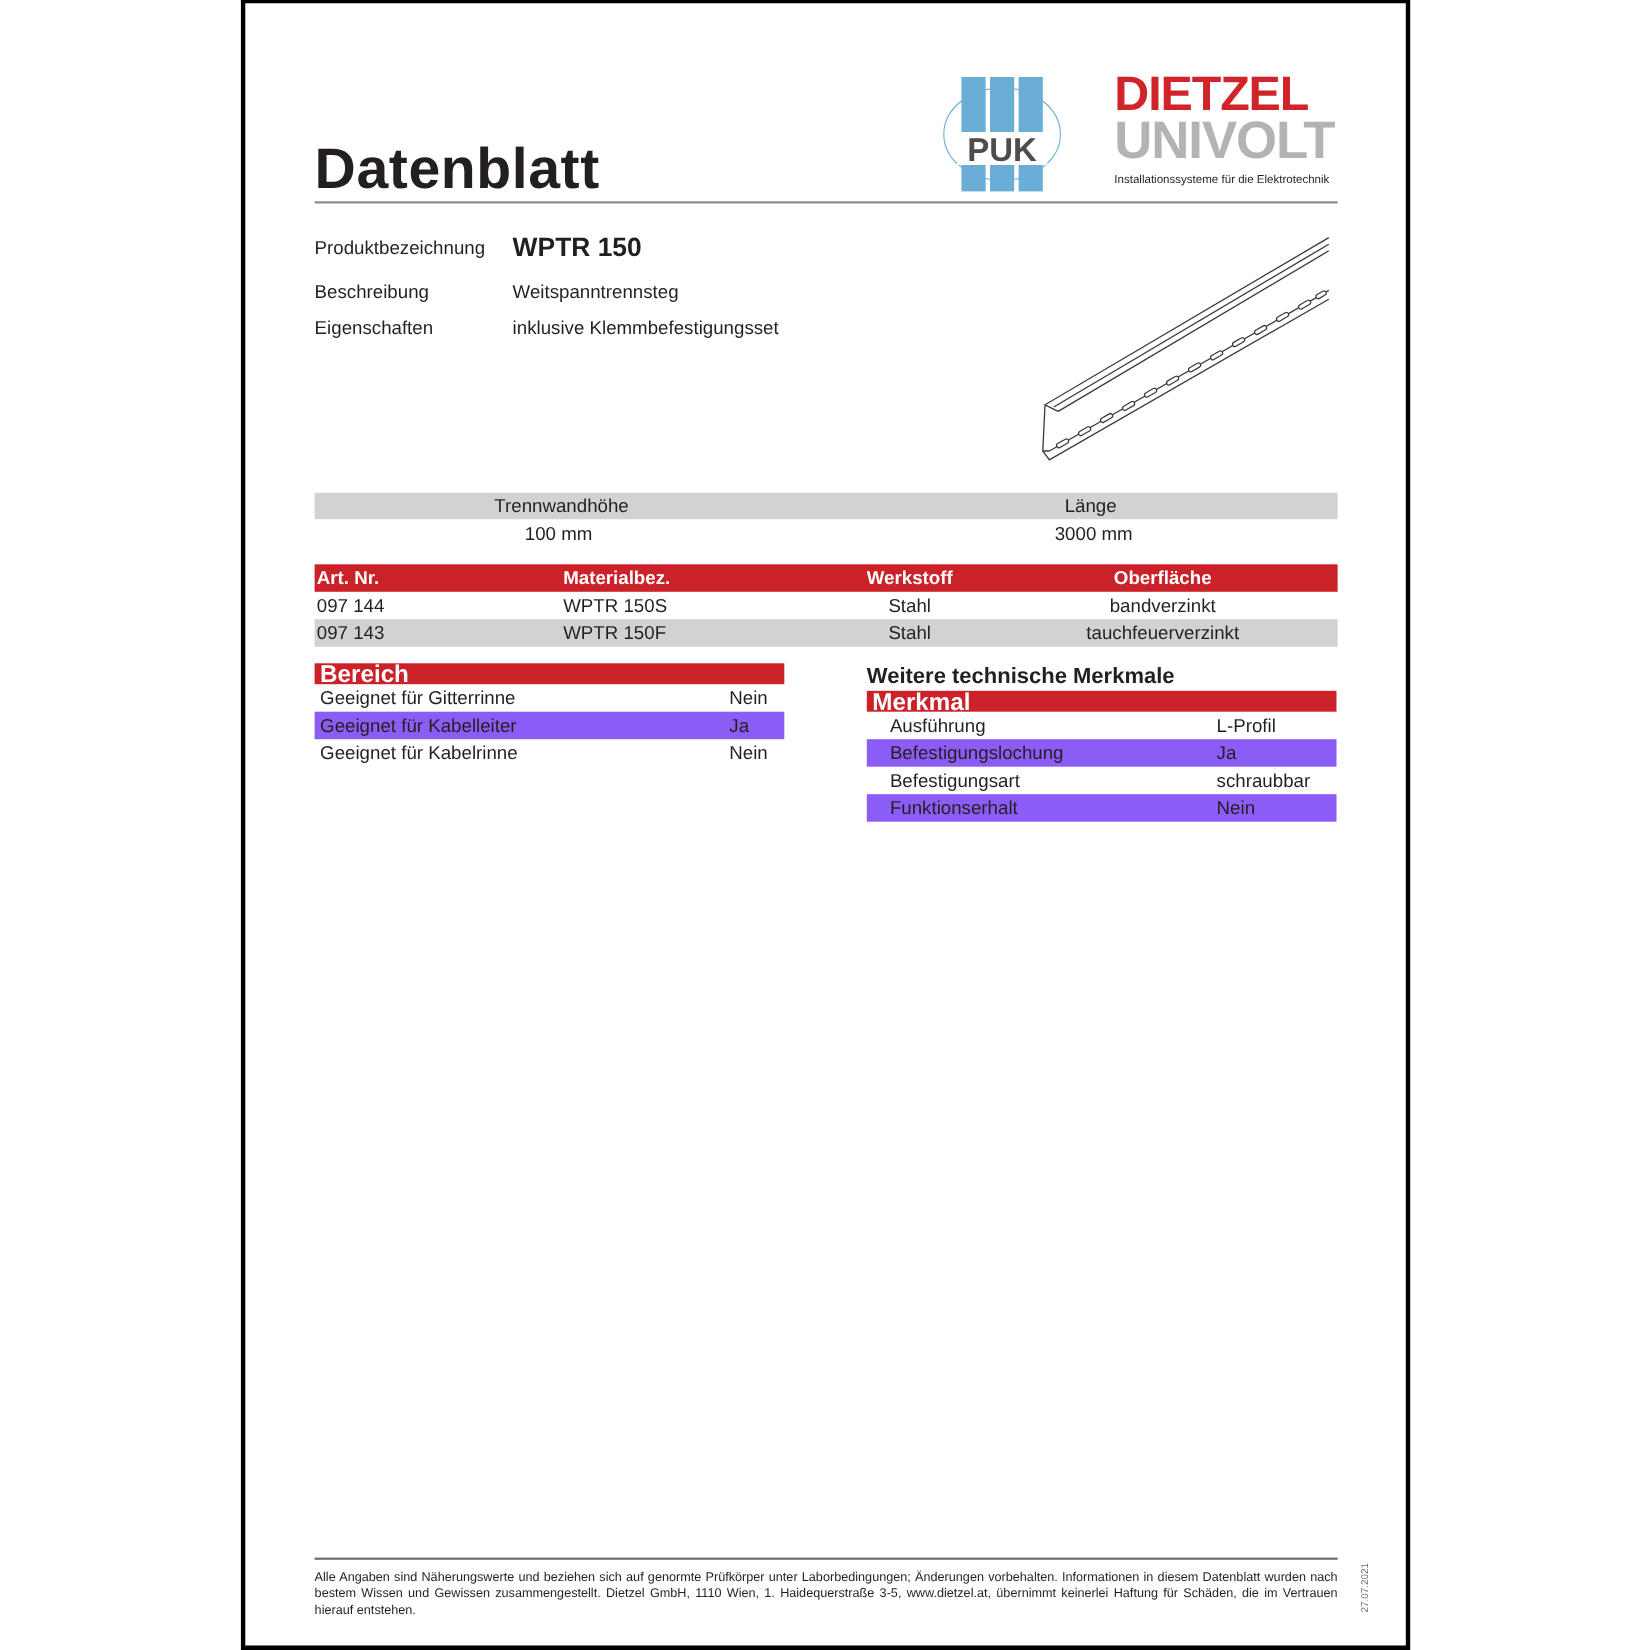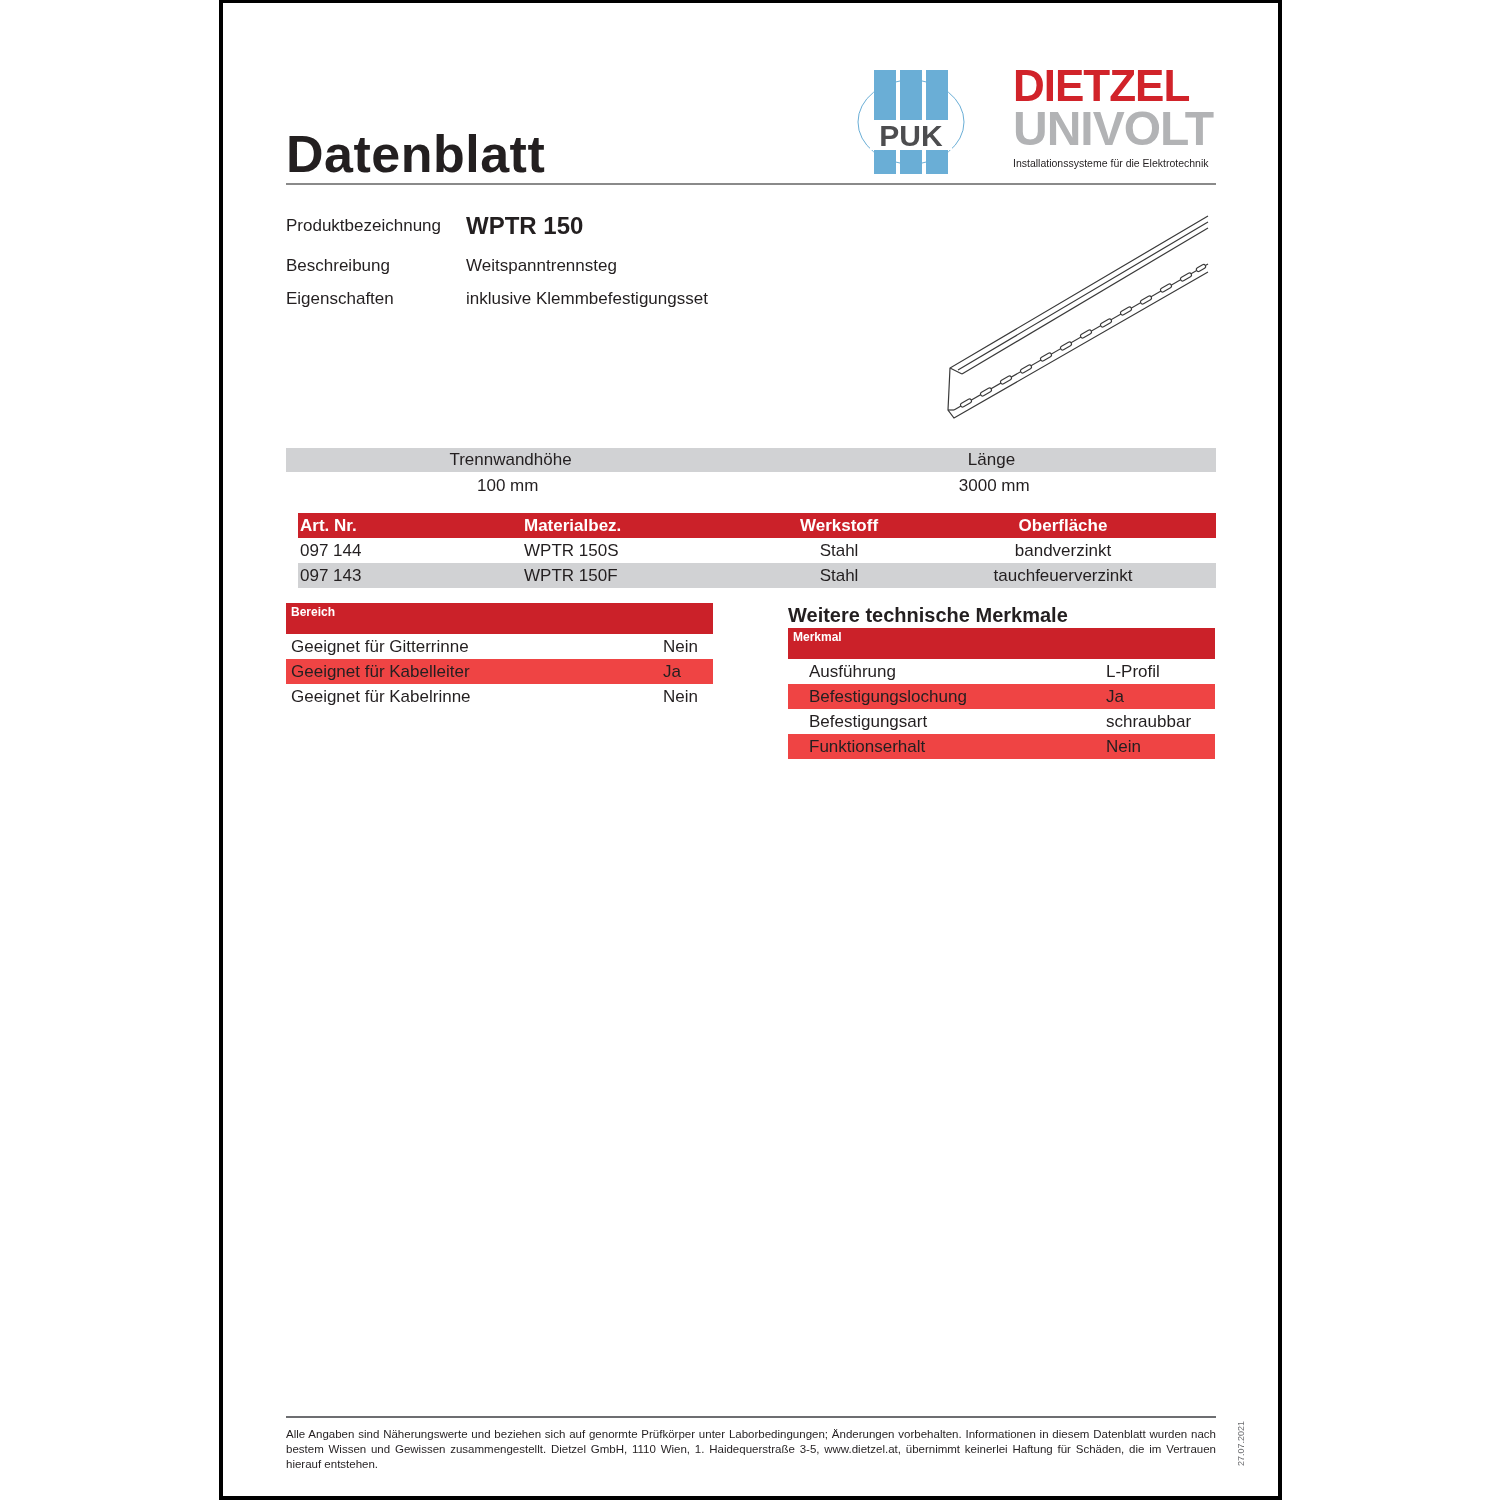--- a/index.html
+++ b/index.html
@@ -47,37 +47,37 @@
       display: flex; font-size: 17px; align-items: center; gap: 32px;
     }
     .dim-vals {
       position: absolute; left: 286px; top: 474px; width: 930px; height: 24px;
       display: flex; font-size: 17px; align-items: center; gap: 43px;
     }
     .dim-head span, .dim-vals span { flex: 1; text-align: center; }
 
     
     .art-table { position: absolute; left: 286px; top: 513px; width: 930px; font-size: 17px; }
-    .art-row { display: flex; height: 25px; align-items: center; margin-left: 12px; }
+    .art-row { display: flex; height: 25px; align-items: center; }
     .art-row.head { background: #cb2129; color: #fff; font-weight: bold; height: 25px; }
     .art-row.alt { background: #d1d2d4; }
     .c1 { width: 226px; padding-left: 2px; }
     .c2 { width: 244px; }
     .c3 { width: 142px; text-align: center; }
     .c4 { flex: 1; text-align: center; }
     .art-row.head .c1 { padding-left: 2px; }
 
     
     .sec { position: absolute; top: 603px; width: 427px; }
     .sec-left { left: 286px; }
     .sec-right { left: 788px; }
     .sec-title { font-size: 20px; font-weight: bold; color: #231f20; height: 25px; line-height: 25px; white-space: nowrap; }
-    .sec-head { background: #cb2129; color: #fff; font-weight: bold; font-size: 12px; height: 31px; line-height: 19px; padding-left: 5px; }
+    .sec-head { background: #cb2129; color: #fff; font-weight: bold; font-size: 22px; height: 19px; line-height: 19px; padding-left: 5px; }
     .sec-row { display: flex; height: 25px; align-items: center; font-size: 17px; padding-left: 5px; }
-    .sec-row.alt { background: #ef4444; }
+    .sec-row.alt { background: #8b5cf6; }
     .sec-left .k { width: 372px; }
     .sec-right .k { width: 297px; margin-left: 16px; }
     .v { flex: 1; }
 
     
     .foot-rule { position: absolute; left: 286px; top: 1416px; width: 930px; height: 2px; background: #6d6e71; }
     .foot-text {
       position: absolute; left: 286px; top: 1427px; width: 930px;
       font-size: 11.5px; line-height: 15px; color: #231f20; text-align: justify;
     }

